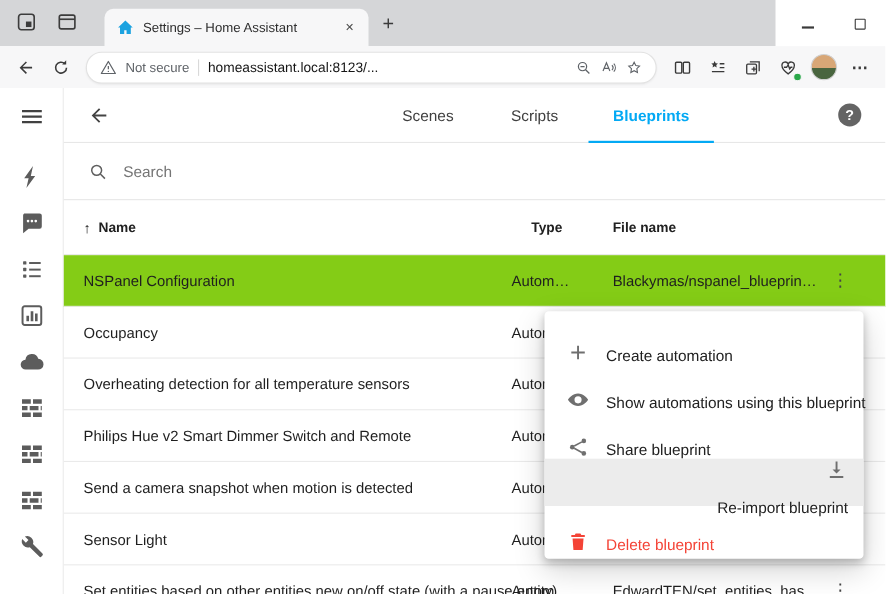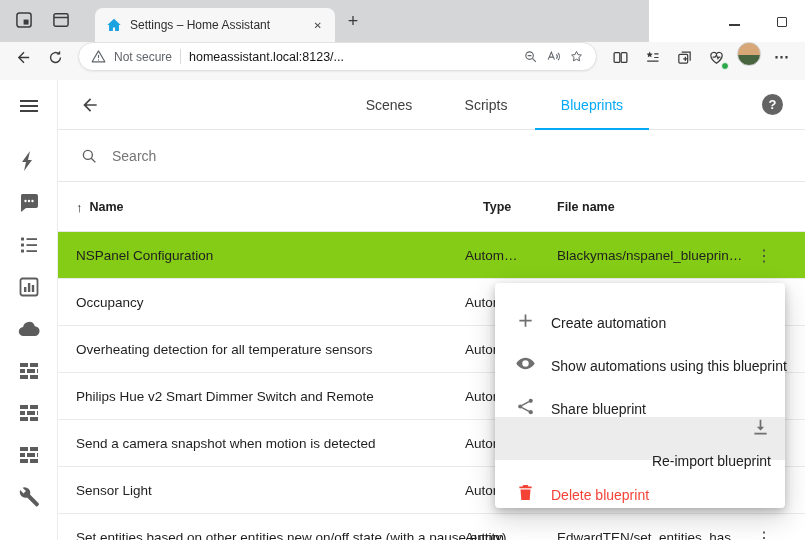--- a/index.html
+++ b/index.html
@@ -5,37 +5,37 @@
   * { box-sizing: border-box; margin: 0; padding: 0; }
   html,body { width:805px; height:540px; }
   body {
     position:relative; overflow:hidden; background:#fff;
     font-family:"Liberation Sans", sans-serif;
     -webkit-font-smoothing:antialiased;
   }
   svg { display:block; }
 
   
-  .titlebar { position:absolute; left:0; top:0; width:649px; height:42px; background:#d5d6d8; }
+  .titlebar { position:absolute; left:0; top:0; width:705px; height:42px; background:#d5d6d8; }
   .tb-left { position:absolute; left:14px; top:10px; display:flex; gap:17px; color:#3c3c3c; }
   .tb-left span svg { width:20px; height:20px; }
   .tab { position:absolute; left:95px; top:8px; width:240px; height:34px; background:#f7f7f8;
          border-radius:8px 8px 0 0; display:flex; align-items:center; padding:0 8px 0 11px; }
   .favicon { margin-right:8px; }
   .favicon svg { width:16px; height:16px; }
   .tab-title { flex:1; font-size:12px; color:#2e2e2e; white-space:nowrap; overflow:hidden; }
   .tab-close { font-size:10px; color:#4a4a4a; padding:3px 5px; border-radius:4px; }
   .newtab { position:absolute; left:341px; top:9px; width:24px; height:24px; font-size:18px;
             color:#3a3a3a; text-align:center; line-height:24px; }
   .win-min { position:absolute; left:729px; top:24px; width:11px; height:2px; background:#3a3a3a; }
   .win-max { position:absolute; left:777px; top:17px; width:10px; height:10px; border:1px solid #3a3a3a; border-radius:1px; }
 
   
   .toolbar { position:absolute; left:0; top:42px; width:805px; height:38px; background:#f7f7f8;
-             display:flex; padding:0 8px; gap:2px; }
+             display:flex; align-items:center; padding:0 8px; gap:2px; }
   .tool-btn { width:30px; height:30px; display:flex; align-items:center; justify-content:center;
               color:#3a3a3a; border-radius:6px; flex:0 0 auto; }
   .tool-btn svg { width:17px; height:17px; }
   .address { flex:1; min-width:0; height:29px; background:#fff; border:1px solid #e2e2e2;
              border-radius:15px; display:flex; align-items:center; padding:0 12px; gap:8px;
              margin:0 6px; box-shadow:0 1px 2px rgba(0,0,0,.06); color:#5f6368; }
   .address svg { width:15px; height:15px; flex:0 0 auto; }
   .addr-sec { font-size:12px; color:#5f6368; white-space:nowrap; }
   .addr-div { width:1px; height:15px; background:#d9d9d9; flex:0 0 auto; }
   .addr-url { font-size:12.5px; color:#161616; white-space:nowrap; overflow:hidden; }
@@ -52,21 +52,21 @@
   .rail { position:absolute; left:0; top:0; width:58px; height:100%; border-right:1px solid #ececec; color:#5c5c5c; }
   .ric { position:absolute; left:50%; transform:translateX(-50%); width:24px; height:24px; }
   .ric svg { width:24px; height:24px; }
   .content { position:absolute; left:58px; right:0; top:0; height:100%; }
 
   .ha-header { position:absolute; left:0; right:0; top:0; height:50px; border-bottom:1px solid #e7e7e7; }
   .ha-back { position:absolute; left:22px; top:15px; width:20px; height:20px; color:#444; }
   .ha-back svg { width:20px; height:20px; }
   .ha-tab { position:absolute; top:0; height:50px; line-height:50px; transform:translateX(-50%);
             font-size:14px; color:#3f3f3f; font-weight:500; white-space:nowrap; }
-  .ha-tab.active { color:var(--accent,#03a9f4); }
+  .ha-tab.active { color:var(--accent,#03a9f4);font-weight:bold; }
   .ha-underline { position:absolute; left:477px; top:48px; width:114px; height:2px; background:var(--accent,#03a9f4); }
   .ha-help { position:absolute; right:22px; top:14px; width:21px; height:21px; border-radius:50%;
              background:#646464; color:#fff; font-size:13px; font-weight:bold;
              display:flex; align-items:center; justify-content:center; }
 
   .search-row { position:absolute; left:0; right:0; top:50px; height:52px; display:flex;
                 align-items:center; padding-left:22px; gap:14px; border-bottom:1px solid #e7e7e7; color:#5f5f5f; }
   .search-row svg { width:18px; height:18px; }
   .search-input { border:none; outline:none; flex:1; font-size:14px; color:#212121;
                   background:transparent; font-family:inherit; }

